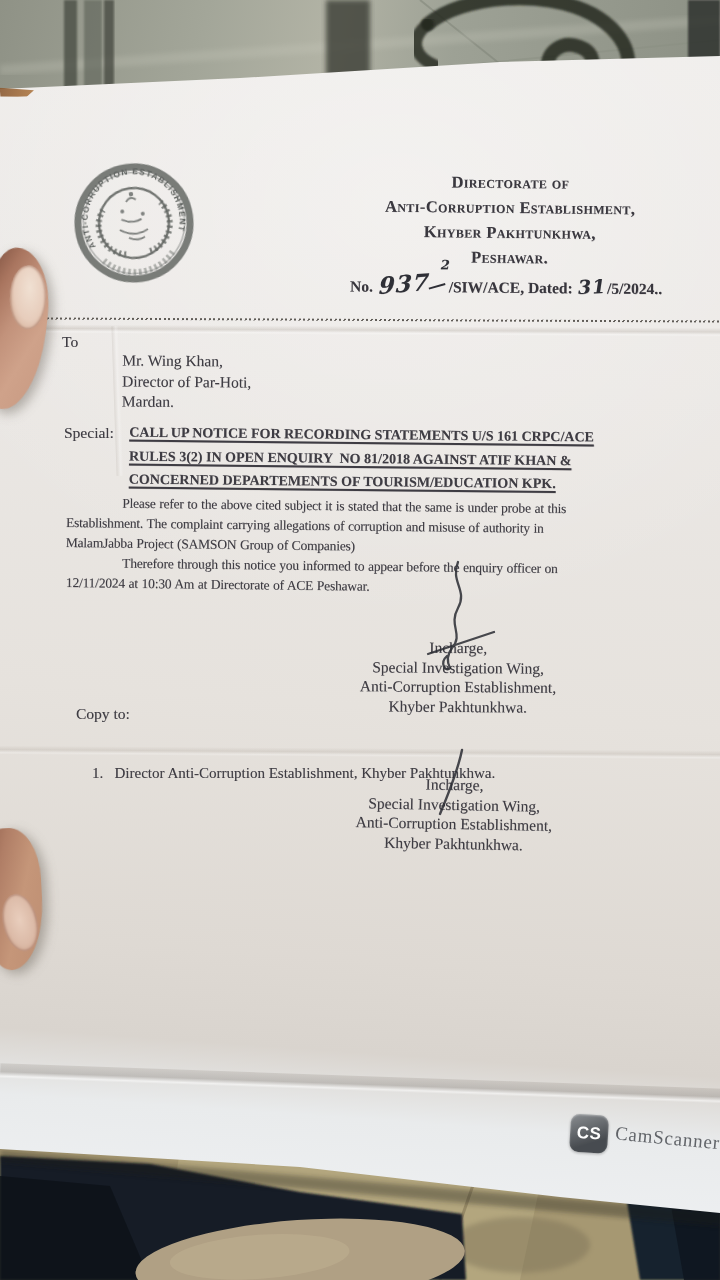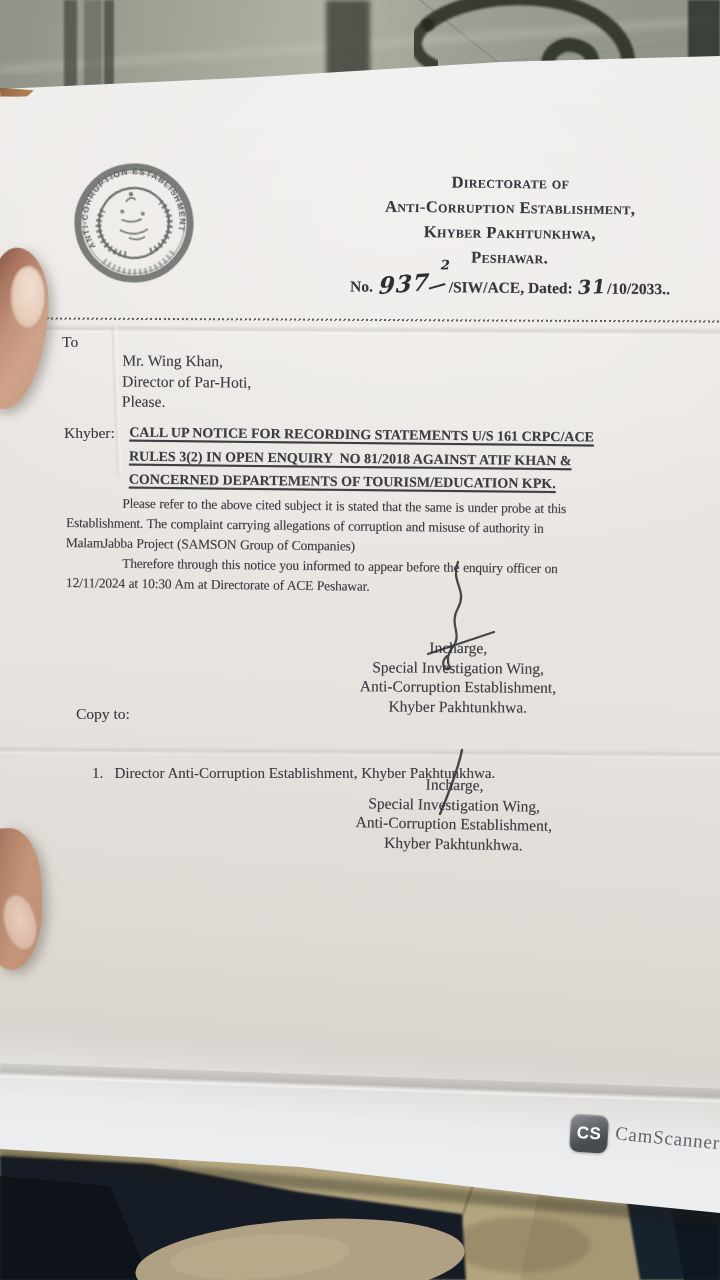--- a/index.html
+++ b/index.html
@@ -181,33 +181,33 @@
     <div class="doc letterhead">
       <div>Directorate of</div>
       <div>Anti-Corruption Establishment,</div>
       <div>Khyber Pakhtunkhwa,</div>
       <div>Peshawar.</div>
     </div>
 
     <div class="doc refline">
       <span>No.</span>
       <span class="hw-wrap"><span class="hw">937</span><span class="hw-dash"></span><span class="hw-sup">2</span></span><span>/SIW/ACE, Dated:</span>
-      <span class="hw hw-date">31</span><span>/10/2033..</span>
+      <span class="hw hw-date">31</span><span>/5/2024..</span>
     </div>
 
     <div class="rule-dotted"></div>
 
     <div class="doc to-label">To</div>
     <div class="doc recipient">
       <div>Mr. Wing Khan,</div>
       <div>Director of Par-Hoti,</div>
-      <div>Please.</div>
-    </div>
-
-    <div class="doc subject-label">Khyber:</div>
+      <div>Mardan.</div>
+    </div>
+
+    <div class="doc subject-label">Special:</div>
     <div class="doc subject">
       <div>CALL UP NOTICE FOR RECORDING STATEMENTS U/S 161 CRPC/ACE</div>
       <div>RULES 3(2) IN OPEN ENQUIRY &nbsp;NO 81/2018 AGAINST ATIF KHAN &amp;</div>
       <div>CONCERNED DEPARTEMENTS OF TOURISM/EDUCATION KPK.</div>
     </div>
 
     <div class="doc body-par">
       <div class="indent">Please refer to the above cited subject it is stated that the same is under probe at this</div>
       <div>Establishment. The complaint carrying allegations of corruption and misuse of authority in</div>
       <div>MalamJabba Project (SAMSON Group of Companies)</div>

